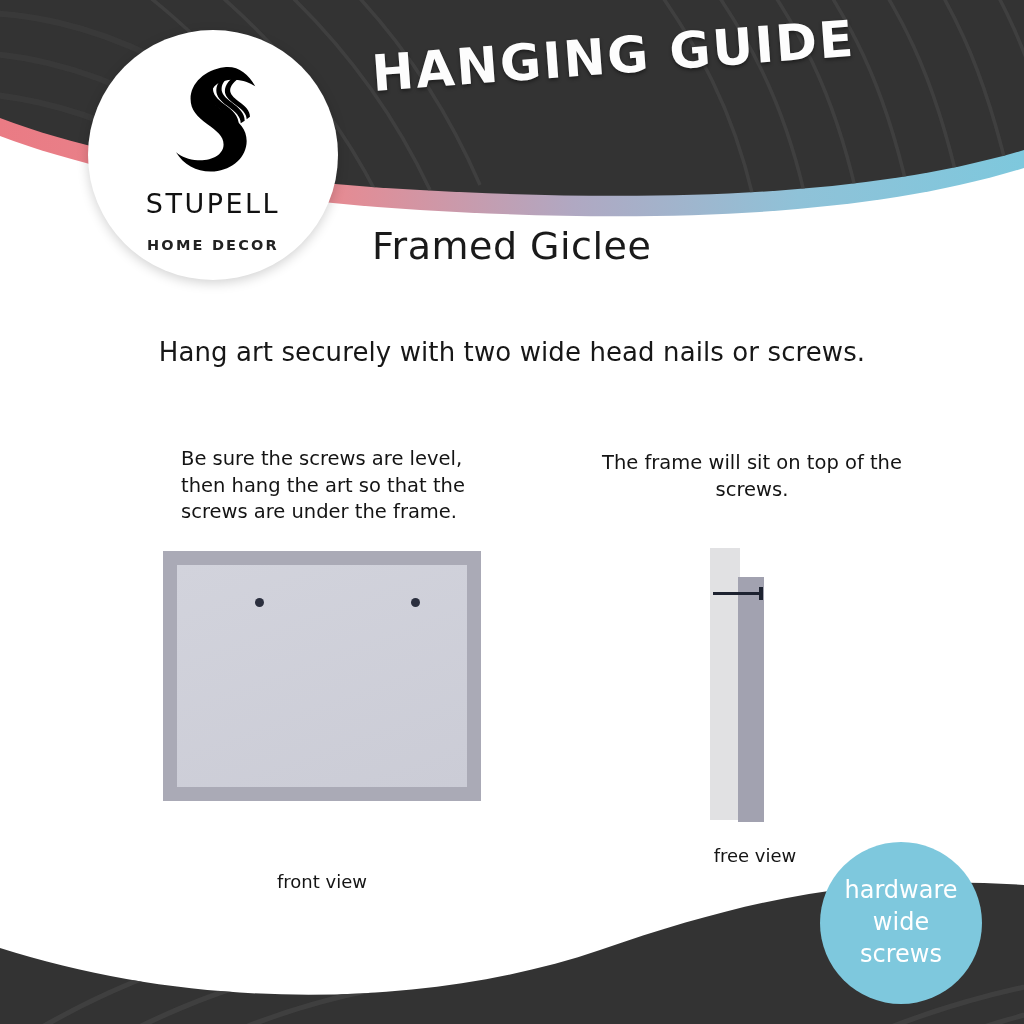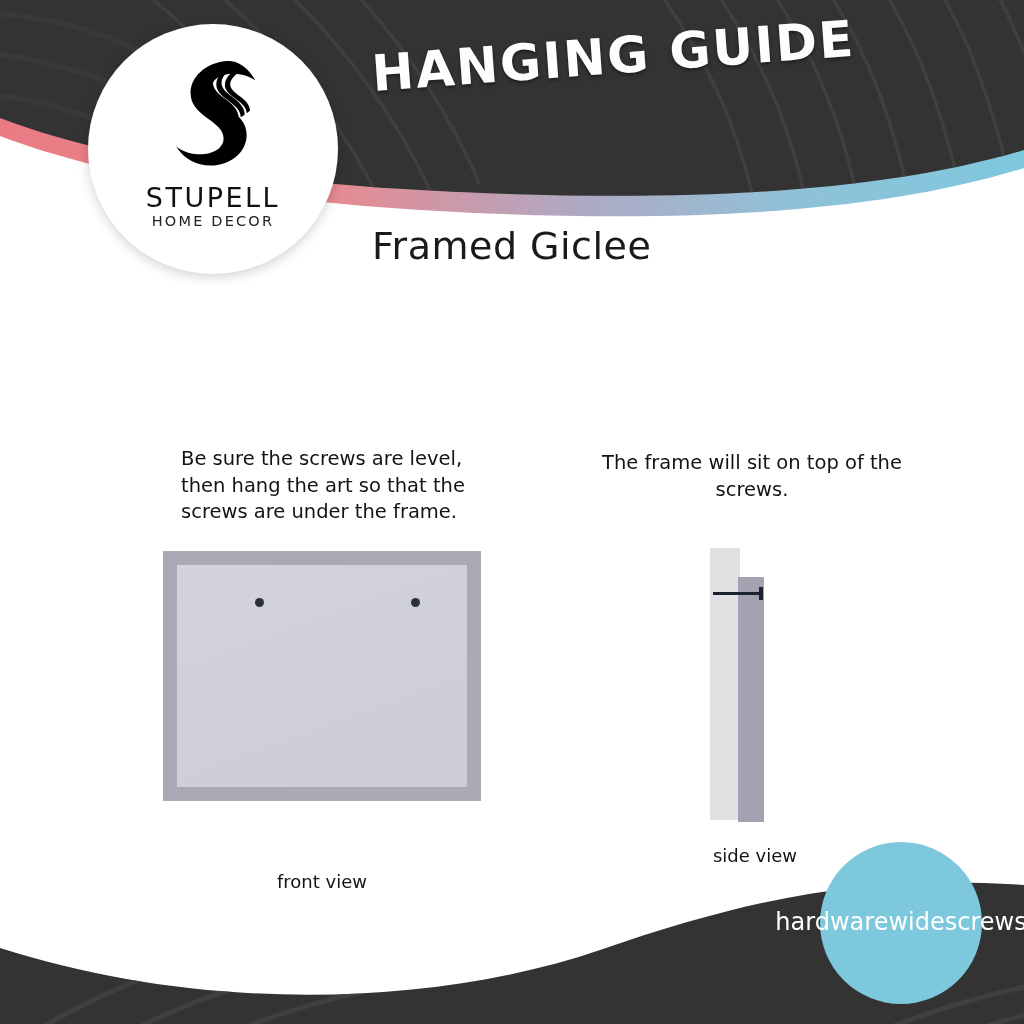--- a/index.html
+++ b/index.html
@@ -4,27 +4,27 @@
 <style>
   html,body{margin:0;padding:0;background:#fff;}
   body{width:1024px;height:1024px;font-family:"DejaVu Sans","Liberation Sans",sans-serif;}
   #stage{position:relative;width:1024px;height:1024px;overflow:hidden;background:#ffffff;}
 
   
   .wave-layer{position:absolute;left:0;top:0;width:1024px;height:1024px;pointer-events:none;}
 
   
   #logo-badge{
-    position:absolute;left:88px;top:24px;width:250px;height:250px;border-radius:50%;
+    position:absolute;left:88px;top:30px;width:250px;height:250px;border-radius:50%;
     background:#ffffff;box-shadow:0 3px 12px rgba(0,0,0,.18);
     display:flex;flex-direction:column;align-items:center;justify-content:flex-start;
   }
   #logo-mark{width:132px;height:132px;margin-top:22px;}
   #logo-word{font-size:27px;letter-spacing:2.5px;color:#111;margin-top:4px;font-weight:400;}
-  #logo-sub{font-size:14.5px;letter-spacing:2.2px;color:#222;margin-top:0;font-weight:400;}
+  #logo-sub{font-size:14.5px;letter-spacing:2.2px;color:#222;margin-top:18px;font-weight:700;}
 
   
   #header-title{
     position:absolute;left:372px;top:45px;
     font-size:50px;font-weight:700;letter-spacing:2px;color:#fdfdfd;
     transform:rotate(-4.2deg);transform-origin:left center;
     text-shadow:0 2px 4px rgba(0,0,0,.45);
     white-space:nowrap;
   }
 
@@ -72,21 +72,21 @@
   #nail-head{position:absolute;left:59px;top:42px;width:4px;height:13px;background:#1d2230;}
 
   
   .view-label{position:absolute;font-size:18px;color:#141414;text-align:center;}
   #front-view-label{left:163px;top:835px;width:318px;margin-top:36px;}
   #side-view-label{left:655px;top:845px;width:200px;}
 
   
   #hardware-badge{
     position:absolute;left:820px;top:842px;width:162px;height:162px;border-radius:50%;
-    background:#7ec8dd;display:flex;flex-direction:row;
+    background:#7ec8dd;display:flex;flex-direction:column;
     align-items:center;justify-content:center;
     color:#ffffff;font-size:24px;line-height:1.32;text-align:center;font-weight:400;
   }
 </style>
 </head>
 <body>
 
 <div id="stage">
 
   <svg class="wave-layer" viewBox="0 0 1024 1024" preserveAspectRatio="none">
@@ -148,39 +148,40 @@
       <path fill="#000000" d="M60,13 C51.5,16.5 46,22.5 46,29.5 C46,35 49.5,39 55.5,43.5 C62,48.5 66,52 66,57.5 L69.5,55 C69.5,48.5 65,44 58.5,39.5 C53,35.5 50,32 50,28 C50,22.5 54.5,17.5 62,14.5 Z"></path>
       <path fill="#000000" d="M64.5,14.5 C57,18.5 52.5,23.5 52.5,29 C52.5,33.5 55.5,37 61,41 C67,45.5 71,49 71,54 L74,52 C74,46.5 70,42.5 64,38 C59,34.5 56.5,31.5 56.5,28 C56.5,23.5 60,19.5 66.5,16 Z"></path>
       <path fill="#000000" d="M69,16.5 C62.5,20.5 59,25 59,29.5 C59,33 61.5,36 66.5,39.5 C72,43.5 75.5,46.5 75.5,51 L78,49 C78,44.5 74.5,41 69.5,37.5 C65.5,34.5 63,32 63,29 C63,25.5 66,22 71.5,18.5 Z"></path>
     </svg>
     <div id="logo-word">STUPELL</div>
     <div id="logo-sub">HOME DECOR</div>
   </div>
 
   <div id="header-title">HANGING GUIDE</div>
   <div id="product-type">Framed Giclee</div>
+  <div id="main-instruction">Hang art securely with two wide head nails or screws.</div>
 
   <div id="left-caption" class="panel-caption">Be sure the screws are level, then hang the art so that the screws are under the frame.</div>
   <div id="right-caption" class="panel-caption">The frame will sit on top of the screws.</div>
 
   <div id="front-view">
     <div id="front-view-inner">
       <div class="screw-dot" id="screw-dot-left"></div>
       <div class="screw-dot" id="screw-dot-right"></div>
     </div>
   </div>
   <div class="view-label" id="front-view-label">front view</div>
 
   <div id="side-view">
     <div id="wall-bar"></div>
     <div id="frame-bar"></div>
     <div id="nail-shaft"></div>
     <div id="nail-head"></div>
   </div>
-  <div class="view-label" id="side-view-label">side view</div>
+  <div class="view-label" id="side-view-label">free view</div>
 
   <div id="hardware-badge">
     <div>hardware</div>
     <div>wide</div>
     <div>screws</div>
   </div>
 
 </div>
 
 </body></html>

